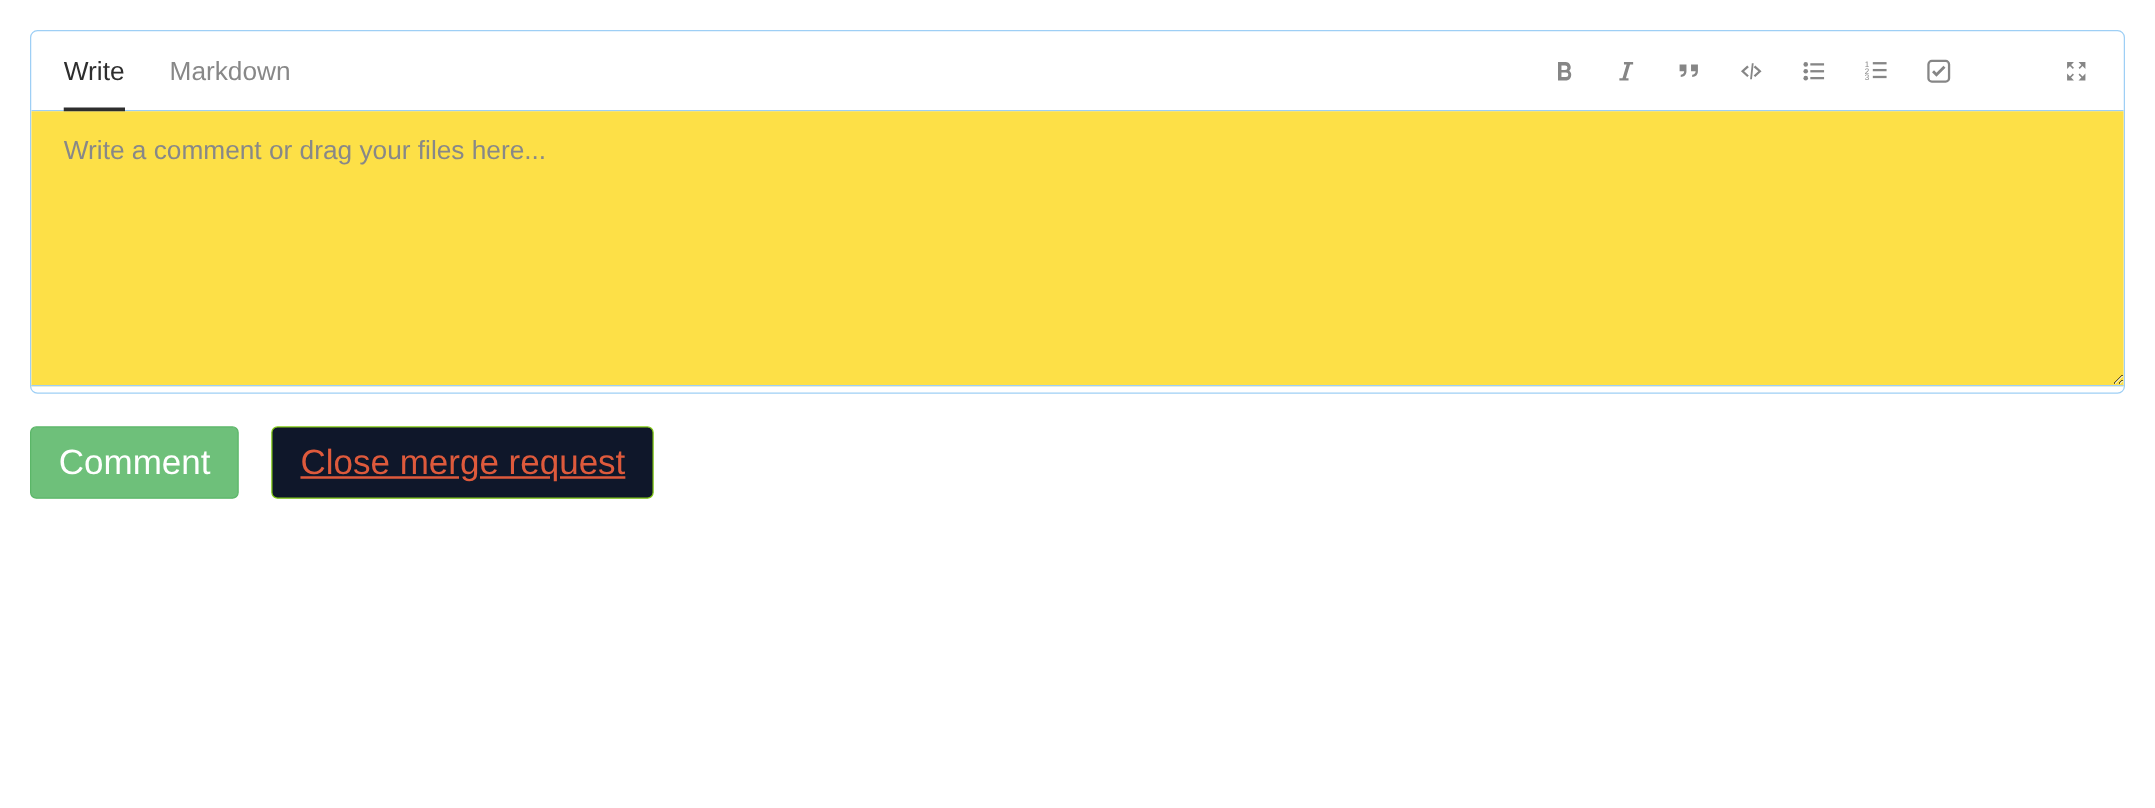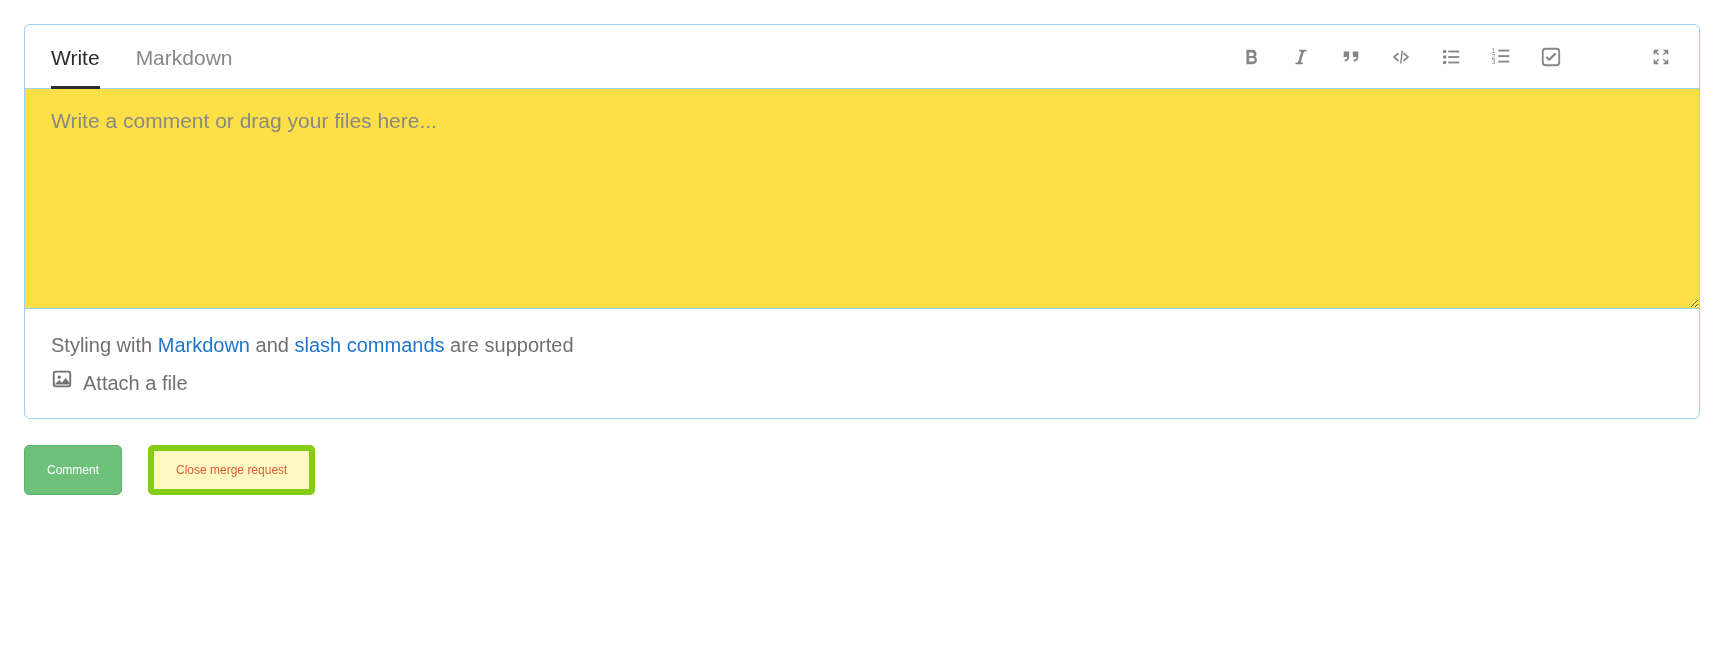--- a/index.html
+++ b/index.html
@@ -110,34 +110,35 @@
       height: 22px;
       fill: #707070;
     }
     .button-row {
       display: flex;
       gap: 26px;
       margin-top: 26px;
     }
     .btn {
       padding: 12px 22px;
-      font-size: 12px;
+      font-size: 28px;
       border-radius: 5px;
       cursor: pointer;
       font-family: inherit;
     }
     .btn-primary {
       background: #6ec07a;
       border: 1px solid #5bb668;
       color: #fff;
     }
     .btn-danger-outline {
-      background: #fef9c3;
-      border: 6px solid #84cc16;
+      background: #0f172a;
+      border: 1px solid #84cc16;
       color: #de5a3c;
+      text-decoration: underline;
     }
   </style>
 </head>
 <body>
 
 <div class="comment-box">
   <div class="editor-header">
     <div class="tabs">
       <div class="tab active">Write</div>
       <div class="tab">Markdown</div>
@@ -193,33 +194,18 @@
       <span class="tb-icon">
         <svg viewBox="0 0 24 24">
             <path d="M4 4h6L7.5 6.5 10 9 9 10 6.5 7.5 4 10V4zm16 0v6l-2.5-2.5L15 10l-1-1 2.5-2.5L14 4h6zM4 20v-6l2.5 2.5L9 14l1 1-2.5 2.5L10 20H4zm16 0h-6l2.5-2.5L14 15l1-1 2.5 2.5L20 14v6z"></path>
           </svg>
       </span>
     </div>
   </div>
   <div class="textarea-wrap">
     <textarea placeholder="Write a comment or drag your files here..." style=""></textarea>
   </div>
-  <div class="hints">
-    <div>
-      <span>Styling with </span><a href="#">Markdown</a><span> and </span><a href="#">slash commands</a><span> are supported</span>
-    </div>
-    <div class="attach-row">
-      <span>
-        <svg viewBox="0 0 24 24">
-            <rect x="3" y="4" width="18" height="16" rx="2" fill="none" stroke="#707070" stroke-width="2"></rect>
-            <circle cx="9" cy="10" r="1.8" fill="#707070"></circle>
-            <path d="M4 18l5-5 3 3 4-5 4 5v2H4z" fill="#707070"></path>
-          </svg>
-      </span>
-      <span>Attach a file</span>
-    </div>
-  </div>
 </div>
 
 <div class="button-row">
   <button class="btn btn-primary">Comment</button>
   <button class="btn btn-danger-outline">Close merge request</button>
 </div>
 
 </body></html>

